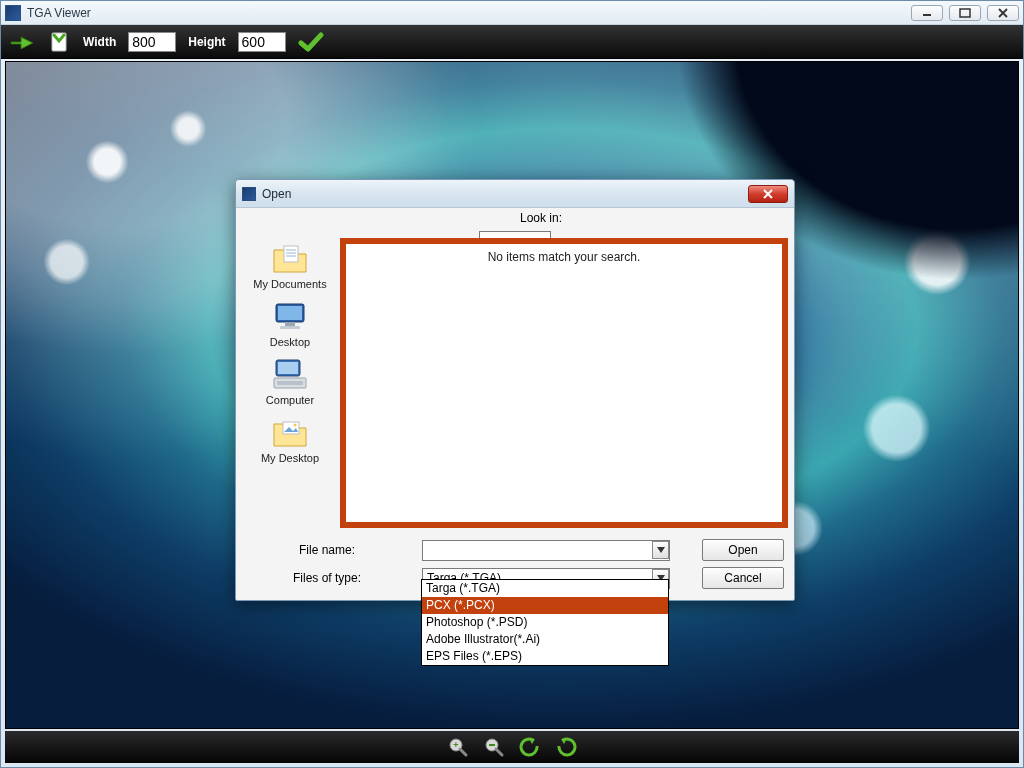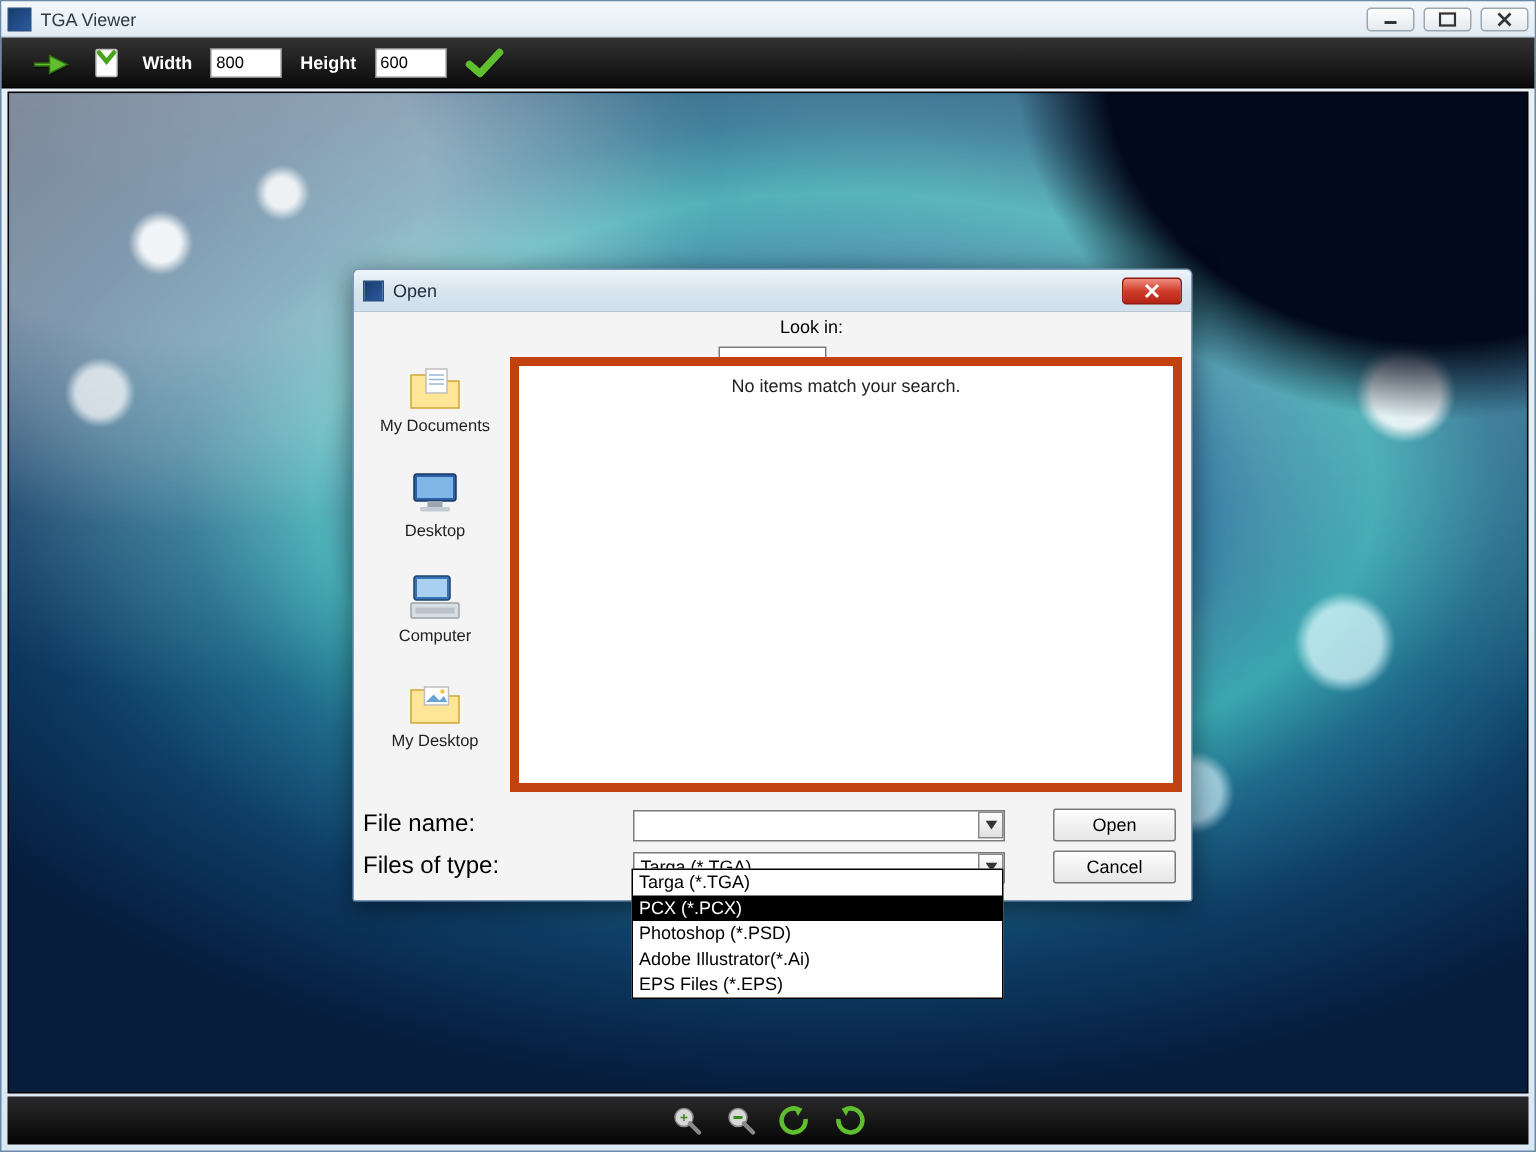--- a/index.html
+++ b/index.html
@@ -25,28 +25,28 @@
 .mw-winbtns { margin-left: auto; display:flex; gap:6px; }
 .mw-btn {
   width: 32px; height: 16px; border: 1px solid #9ba8b4; border-radius: 3px;
   background: linear-gradient(#fdfdfd,#e5eaef); font-size: 11px; display:flex;
   align-items:center; justify-content:center; color:#444;
 }
 
 
 .toolbar {
   height: 34px; background: linear-gradient(#333,#0a0a0a);
-  display:flex; align-items:center; padding: 0 20px; gap:12px;
+  display:flex; align-items:center; padding: 0 8px; gap:12px;
   border-bottom: 1px solid #000;
 }
 .tb-icon { display:flex; align-items:center; }
 .tb-label { color:#fff; font-weight:bold; font-size:12px; }
 .tb-input {
   width: 48px; height: 20px; background:#fff; border:1px solid #888; padding:0 3px;
-  font-size:11px;
+  font-size:14px;
 }
 
 
 .content {
   position:absolute; left:4px; right:4px; top:60px; bottom:38px;
   background: radial-gradient(ellipse 70% 60% at 55% 40%,
     #0b2d5e 0%, #12427a 18%, #2b6ea0 30%, #3e8fa8 40%, #3aa7b0 50%,
     #1f6a8a 62%, #0e3d66 78%, #061d3e 100%);
   overflow:hidden;
   border: 1px solid #000;
@@ -122,55 +122,55 @@
 .lookin-combo .val { flex:1; font-size:12px; }
 .combo-arrow {
   width:17px; height:18px; background:linear-gradient(#fdfdfd,#e0e0e0);
   border:1px solid #888; display:flex; align-items:center; justify-content:center;
 }
 .nav-icons { display:flex; align-items:center; gap:10px; margin-left:14px; }
 
 
 .dlg-body { position:absolute; left:6px; right:6px; top:58px; bottom:72px; display:flex; }
 .places {
-  width:96px; padding:2px 0; display:flex; flex-direction:column; gap:20px;
+  width:96px; padding:2px 0; display:flex; flex-direction:column; gap:8px;
 }
 .place { width:96px; text-align:center; font-size:11px; color:#222; cursor:default; }
 .place .picon { width:40px; height:36px; margin: 0 auto 2px; display:block; }
 .filelist {
   flex:1; background:#fff; border:6px solid #c2410c; margin-left:2px;
   display:flex; justify-content:center; padding-top:6px;
   font-size:12px; color:#222;
 }
 
 
 .dlg-bottom {
   position:absolute; left:6px; right:10px; bottom:8px;
 }
 .row { display:flex; align-items:center; height:28px; gap:10px; }
-.row .rlbl { width:170px; text-align:left; font-size:16px; }
+.row .rlbl { width:170px; text-align:center; font-size:12px; }
 .txt-combo {
   width:248px; height:21px; background:#fff; border:1px solid #7a7a7a;
   display:flex; align-items:center;
 }
 .txt-combo .val { flex:1; padding:0 4px; font-size:12px; }
 .actbtn {
   width:82px; height:22px; border:1px solid #7a7a7a; background:linear-gradient(#fdfdfd,#e6e6e6);
   font-size:12px; display:flex; align-items:center; justify-content:center; margin-left:auto;
   border-radius:2px; box-shadow: 0 1px 0 #fff inset;
 }
 
 
 .dropdown {
   position:absolute; left:420px; top:578px; width:248px;
   background:#fff; border:1px solid #000; z-index:50;
   font-size:12px;
 }
 .dropdown .opt { padding:1px 4px; line-height:15px; color:#000; }
-.dropdown .opt.sel { background:#000000; color:#fff; }
+.dropdown .opt.sel { background:#c2410c; color:#fff; }
 
 
 svg { display:block; }
 .green-check { filter: drop-shadow(0 1px 0 rgba(0,0,0,.5)); }
 
 </style>
 </head>
 <body>
 
 <div class="mainwin">

